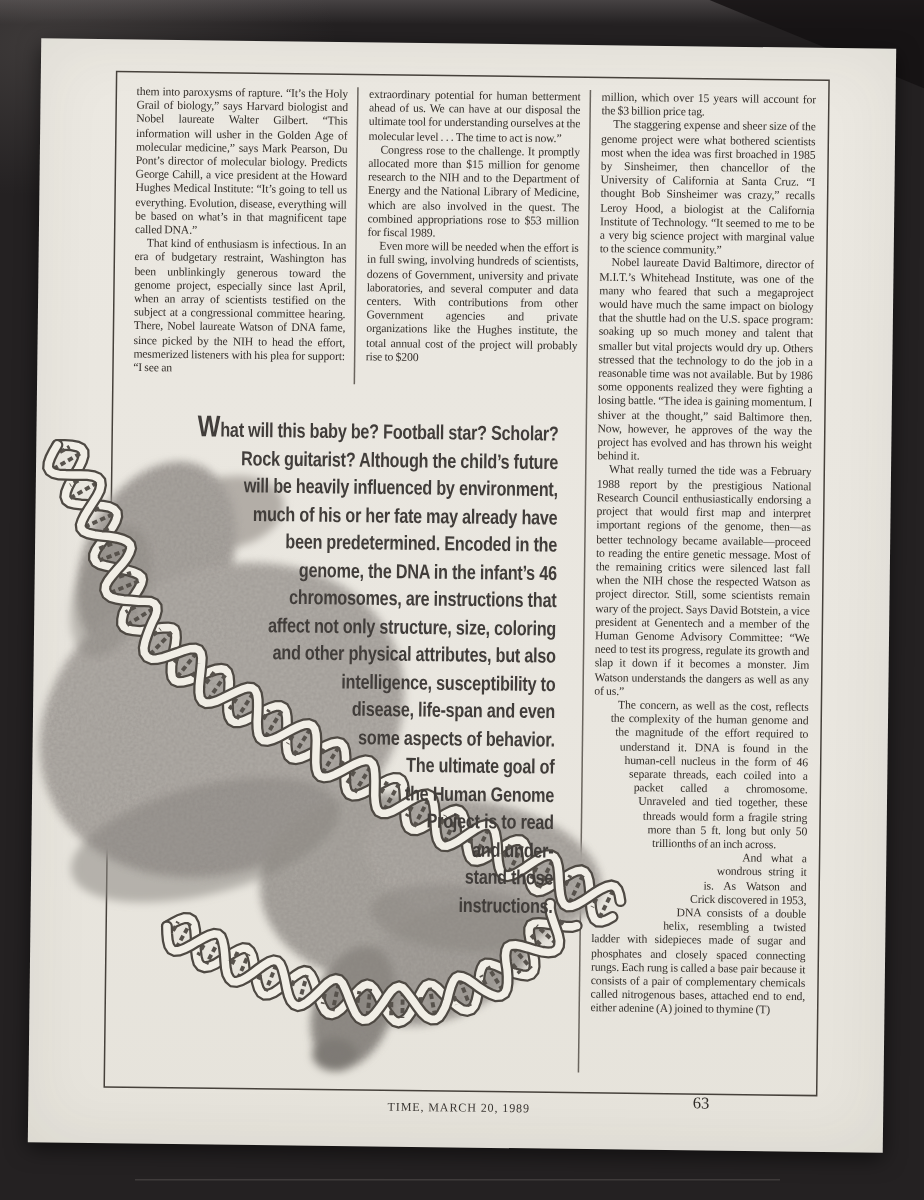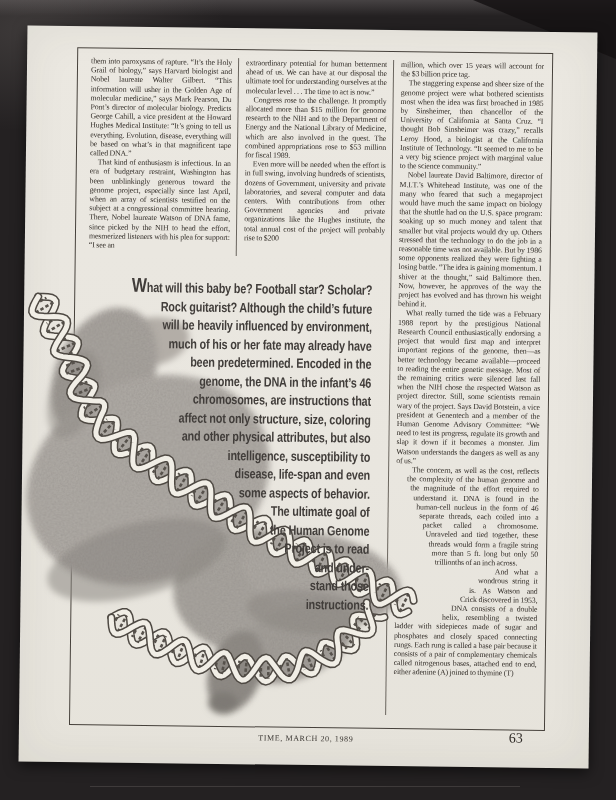--- a/index.html
+++ b/index.html
@@ -43,22 +43,22 @@
   .quote{position:absolute;left:28px;top:249px;width:320px;z-index:5;
          transform:scaleX(.8);transform-origin:100% 0;
          font-family:"Liberation Sans",sans-serif;font-weight:bold;
          font-size:13.5px;line-height:18.5px;color:#413d3a;
          letter-spacing:-.2px;text-align:right;}
   .qline{white-space:nowrap;}
   .bigW{font-size:20px;letter-spacing:-1px;margin-right:1px;}
 
   .footer-issue{position:absolute;left:50px;top:705px;width:474px;text-align:center;
                 font-size:8px;letter-spacing:.6px;color:#3a3632;}
-  .footer-page{position:absolute;left:470px;top:699px;width:54px;text-align:center;
-               font-size:14px;color:#2f2b27;}
+  .footer-page{position:absolute;left:443px;top:699px;width:54px;text-align:left;
+               font-size:11px;color:#2f2b27;}
 </style>
 </head>
 <body>
 
 <div class="scene">
   <div class="bg-top-band"></div>
   <div class="bg-corner-shadow"></div>
   <div class="bg-light-patch"></div>
   <div class="bg-scratch"></div>
 

